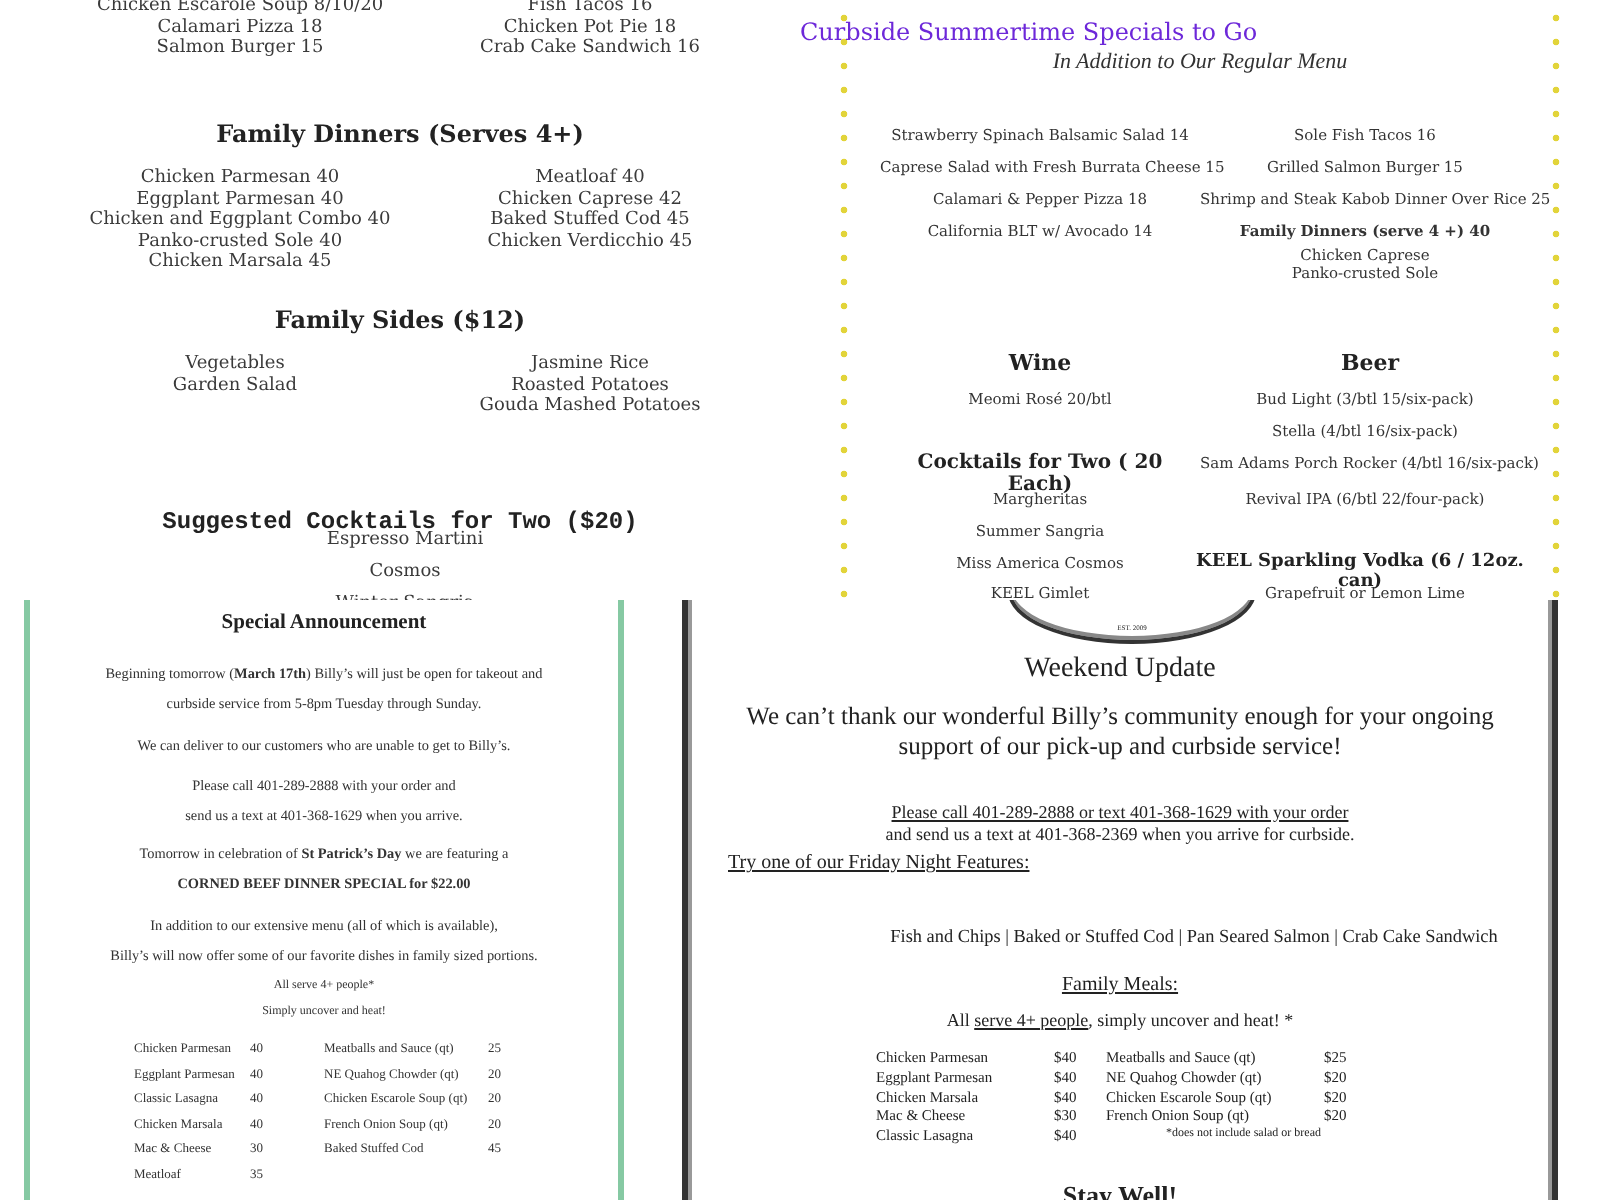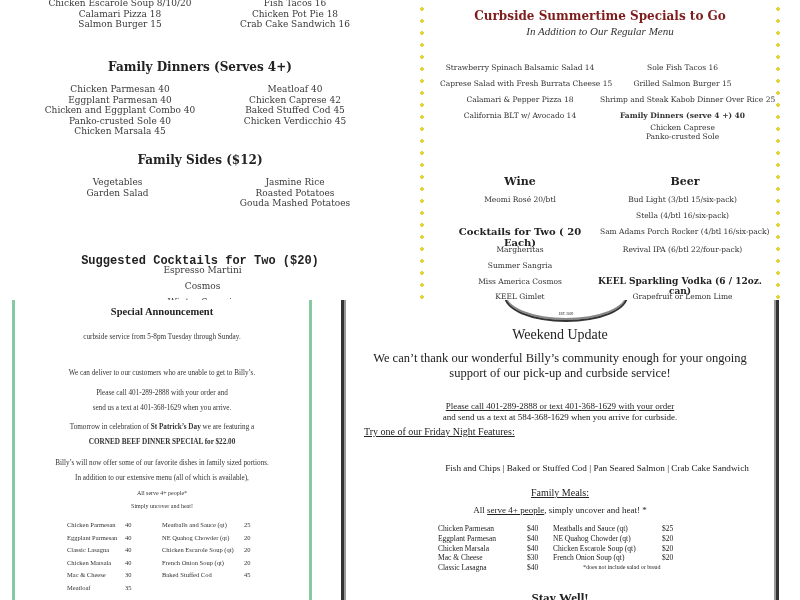--- a/index.html
+++ b/index.html
@@ -5,21 +5,21 @@
   html, body { margin:0; padding:0; }
   body { width:800px; height:600px; position:relative; overflow:hidden; background:#ffffff; font-family:"Liberation Serif", serif; color:#1e1e1e; }
   .panel { position:absolute; overflow:hidden; background:#fff; }
   
   #p1 { left:0; top:0; width:400px; height:300px; font-family:"DejaVu Serif", serif; color:#3a3a3a; }
   #p1 .colL, #p1 .colR { position:absolute; text-align:center; font-size:9px; line-height:10.5px; }
   #p1 .h { position:absolute; width:400px; text-align:center; font-weight:bold; font-size:12px; color:#222; }
   
   #p2 { left:400px; top:0; width:400px; height:300px; font-family:"DejaVu Serif", serif; color:#333; }
   .dots { position:absolute; top:0; width:4px; height:300px; background-image:radial-gradient(circle, #e2d43a 1.6px, transparent 1.8px); background-size:4px 12px; background-repeat:repeat-y; background-position:0 3px; }
-  #p2 .title { position:absolute; top:9px; width:400px; text-align:center; font-weight:bold; font-size:12px; color:#7f1d1d; }
+  #p2 .title { position:absolute; top:9px; width:400px; text-align:left; font-weight:normal; font-size:12px; color:#6d28d9; }
   #p2 .sub { position:absolute; top:25px; width:400px; text-align:center; font-style:italic; font-size:11px; color:#333;font-family:Liberation Serif, serif; }
   #p2 .item { position:absolute; font-size:7.5px; text-align:center; white-space:nowrap; }
   #p2 .bh { position:absolute; font-weight:bold; font-size:11px; text-align:center; color:#222; }
   
   #p3 { left:12px; top:300px; width:294px; height:300px; border-left:3px solid #86c9a3; border-right:3px solid #86c9a3; font-family:"Liberation Serif", serif; color:#333; }
   #p3 .t { font-size:7.2px; text-align:center; line-height:14.5px; }
   #p3 .tbl { position:absolute; font-size:6.5px; line-height:12.6px; }
   
   #p4 { left:341px; top:300px; width:432px; height:300px; border-left:3px solid #333; border-right:3px solid #333; box-shadow: inset 2px 0 0 #999, inset -2px 0 0 #999; font-family:"Liberation Serif", serif; color:#222; }
   #p4 .u { text-decoration:underline; }
@@ -104,34 +104,35 @@
   <div class="item" style="left:60px; top:261px; width:120px;">Summer Sangria</div>
   <div class="item" style="left:60px; top:277px; width:120px;">Miss America Cosmos</div>
   <div class="item" style="left:60px; top:292px; width:120px;">KEEL Gimlet</div>
   <div class="bh" style="left:190px; top:276px; width:180px; font-size:9px;">KEEL Sparkling Vodka  (6  /  12oz. can)</div>
   <div class="item" style="left:200px; top:292px; width:165px;">Grapefruit or Lemon Lime</div>
 </div>
 
 <div class="panel" id="p3">
   <div style="position:absolute; top:6px; width:100%; text-align:center; font-weight:bold; font-size:10.5px; color:#222;">Special Announcement</div>
   <div class="t" style="position:absolute; top:30px; width:100%;">
+    <div><span>Beginning tomorrow (</span><b>March 17th</b><span>) Billy’s will just be open for takeout and</span></div>
     <div>curbside service from 5-8pm Tuesday through Sunday.</div>
   </div>
   <div class="t" style="position:absolute; top:66px; width:100%;">We can deliver to our customers who are unable to get to Billy’s.</div>
   <div class="t" style="position:absolute; top:86px; width:100%;">
     <div>Please call 401-289-2888 with your order and</div>
     <div>send us a text at 401-368-1629 when you arrive.</div>
   </div>
   <div class="t" style="position:absolute; top:120px; width:100%;">
     <div><span>Tomorrow in celebration of </span><b>St Patrick’s Day</b><span> we are featuring a</span></div>
     <div style="font-weight:bold;">CORNED BEEF DINNER SPECIAL for $22.00</div>
   </div>
   <div class="t" style="position:absolute; top:156px; width:100%;">
+    <div>In addition to our extensive menu (all of which is available),</div>
     <div>Billy’s will now offer some of our favorite dishes in family sized portions.</div>
-    <div>In addition to our extensive menu (all of which is available),</div>
   </div>
   <div class="t" style="position:absolute; top:186px; width:100%; font-size:6px;">All serve 4+ people*</div>
   <div class="t" style="position:absolute; top:199px; width:100%; font-size:6px;">Simply uncover and heat!</div>
 
   <div class="tbl" style="left:52px; top:219px; width:80px;">
     <div><span style="display:inline-block;width:58px">Chicken Parmesan</span><span>40</span></div>
     <div><span style="display:inline-block;width:58px">Eggplant Parmesan</span><span>40</span></div>
     <div><span style="display:inline-block;width:58px">Classic Lasagna</span><span>40</span></div>
     <div><span style="display:inline-block;width:58px">Chicken Marsala</span><span>40</span></div>
     <div><span style="display:inline-block;width:58px">Mac &amp; Cheese</span><span>30</span></div>
@@ -150,21 +151,21 @@
   <div class="logo">
       <span>EST. 2009</span>
     </div>
   <div style="position:absolute; top:27px; width:100%; text-align:center; font-size:14px;">Weekend Update</div>
   <div style="position:absolute; top:51px; width:100%; text-align:center; font-size:12.5px; line-height:15px;">
     <div>We can’t thank our wonderful Billy’s community enough for your ongoing</div>
     <div>support of our pick-up and curbside service!</div>
   </div>
   <div style="position:absolute; top:101px; width:100%; text-align:center; font-size:9px; line-height:11px;">
     <div class="u">Please call 401-289-2888 or text 401-368-1629 with your order</div>
-    <div>and send us a text at 584-368-1629 when you arrive for curbside.</div>
+    <div>and send us a text at 401-368-2369 when you arrive for curbside.</div>
   </div>
   <div class="u" style="position:absolute; left:20px; top:126px; font-size:10px;">Try one of our Friday Night Features:</div>
   <div style="position:absolute; top:163px; width:100%; text-align:center; font-size:9.2px;padding-left:37px;">Fish and Chips | Baked or Stuffed Cod | Pan Seared Salmon | Crab Cake Sandwich</div>
   <div class="u" style="position:absolute; top:187px; width:100%; text-align:center; font-size:10px;">Family Meals:</div>
   <div style="position:absolute; top:205px; width:100%; text-align:center; font-size:9px;"><span>All </span><span class="u">serve 4+ people</span><span>, simply uncover and heat! *</span></div>
 
   <div class="tbl" style="left:94px; top:224px;">
     <div><span style="display:inline-block;width:89px">Chicken Parmesan</span><span>$40</span></div>
     <div><span style="display:inline-block;width:89px">Eggplant Parmesan</span><span>$40</span></div>
     <div><span style="display:inline-block;width:89px">Chicken Marsala</span><span>$40</span></div>

